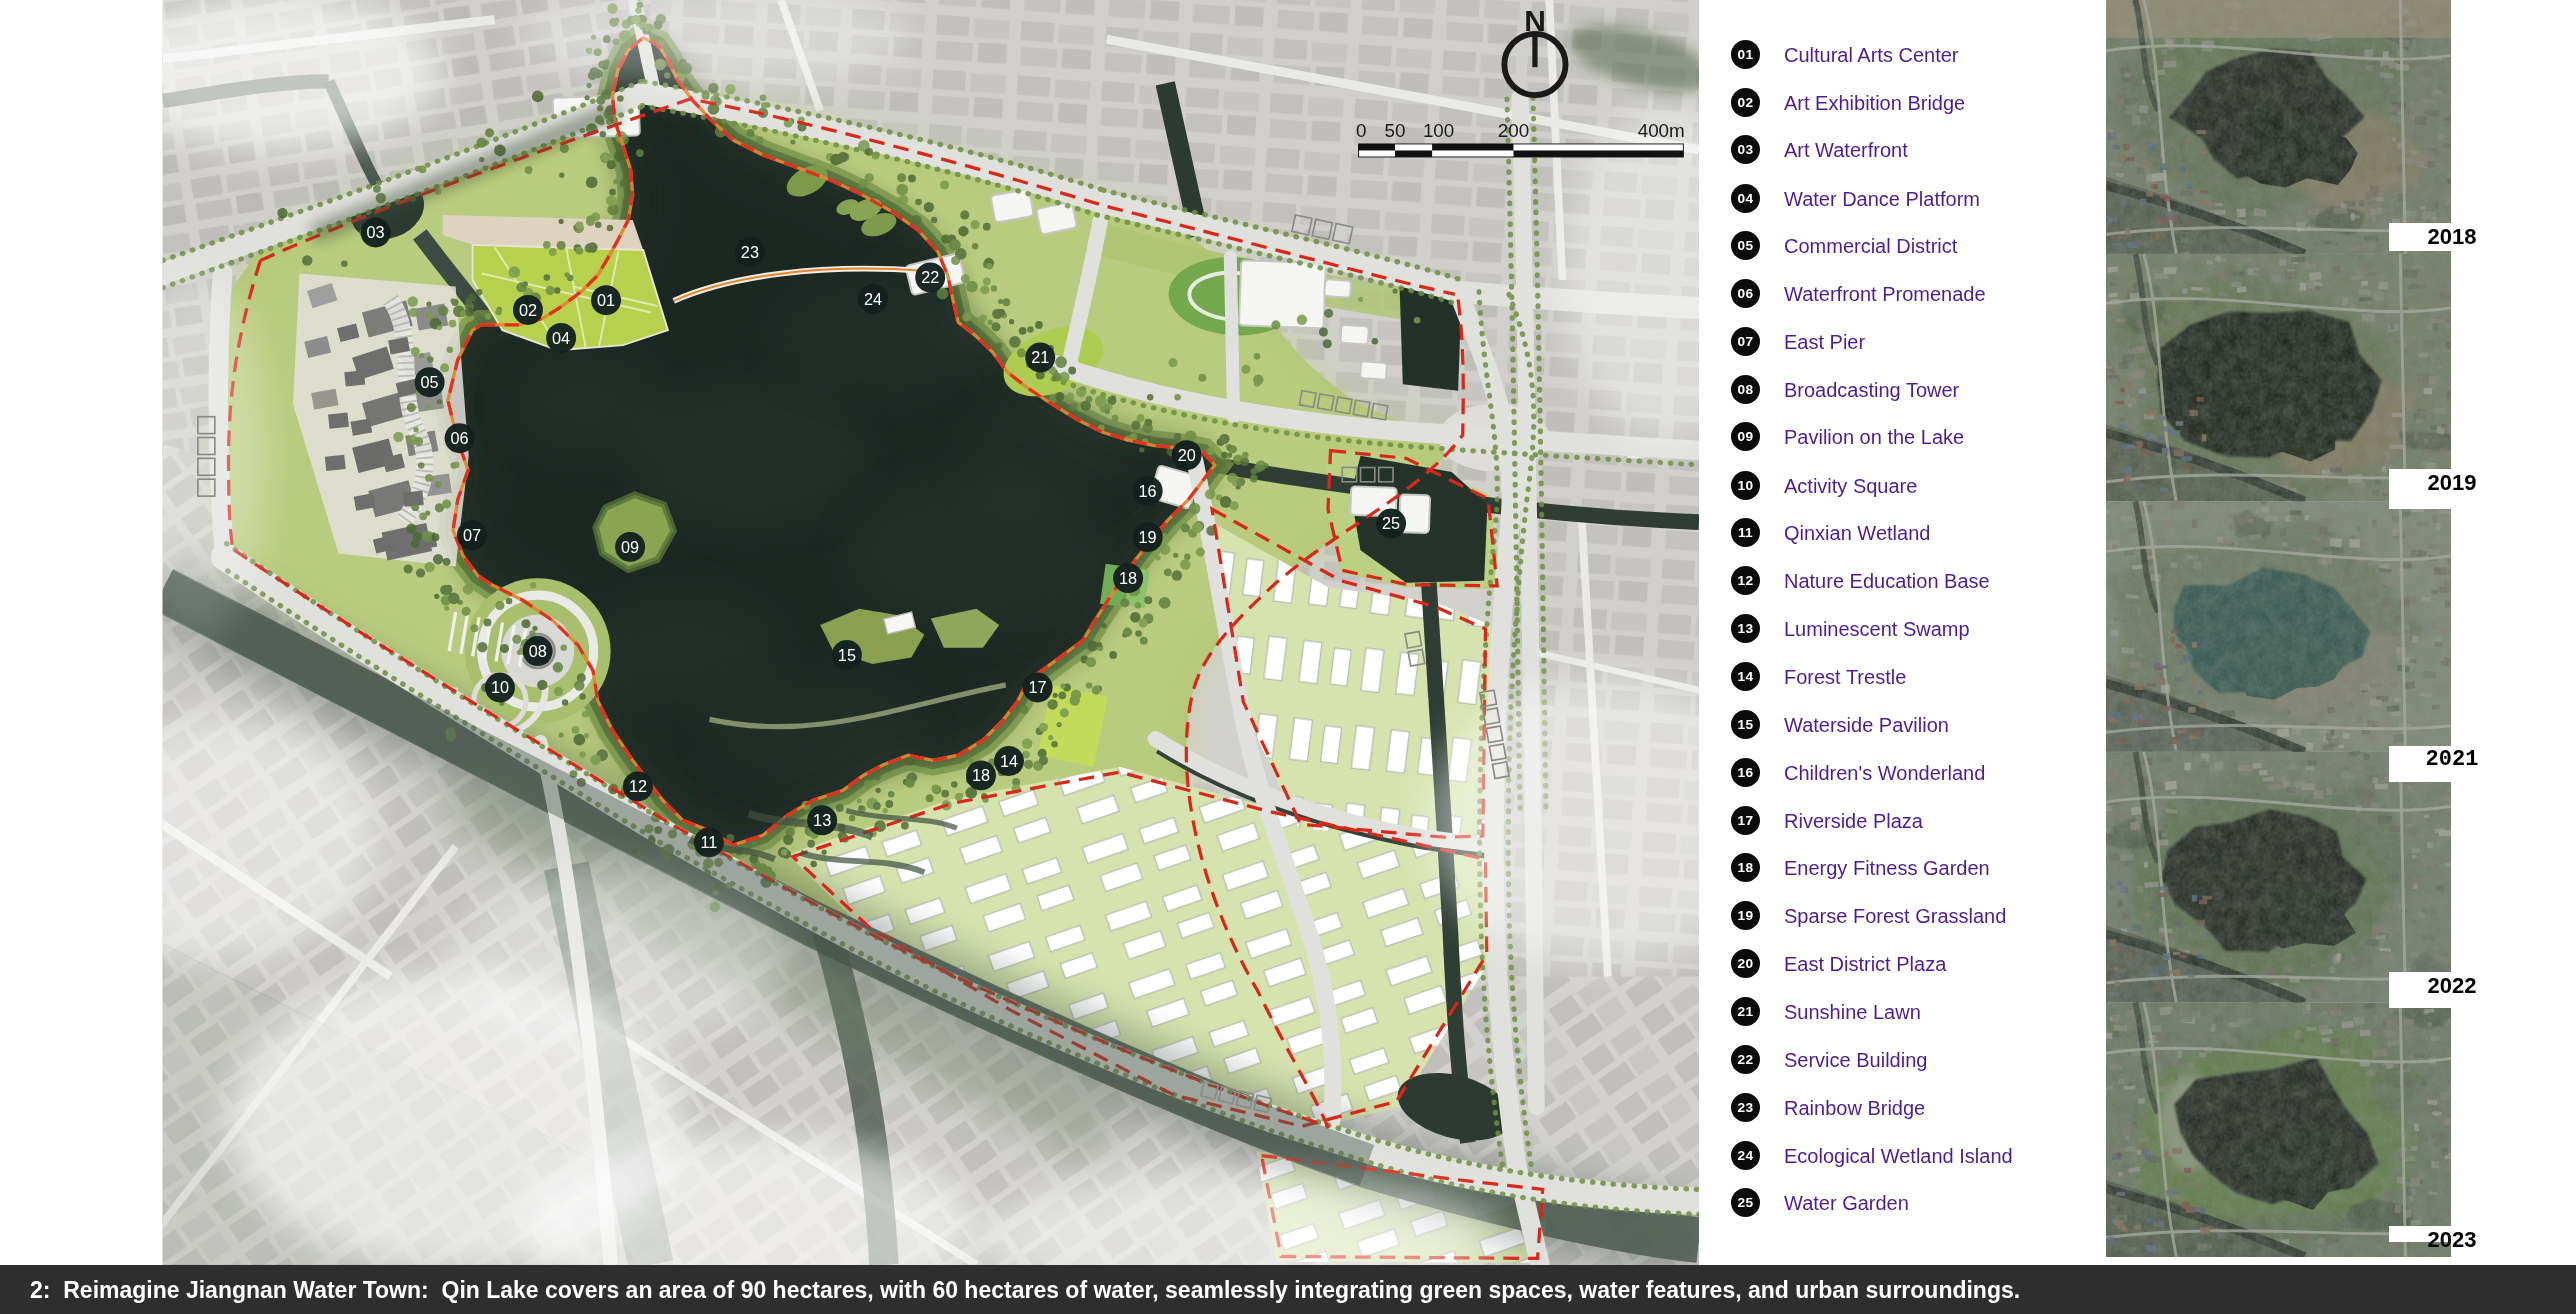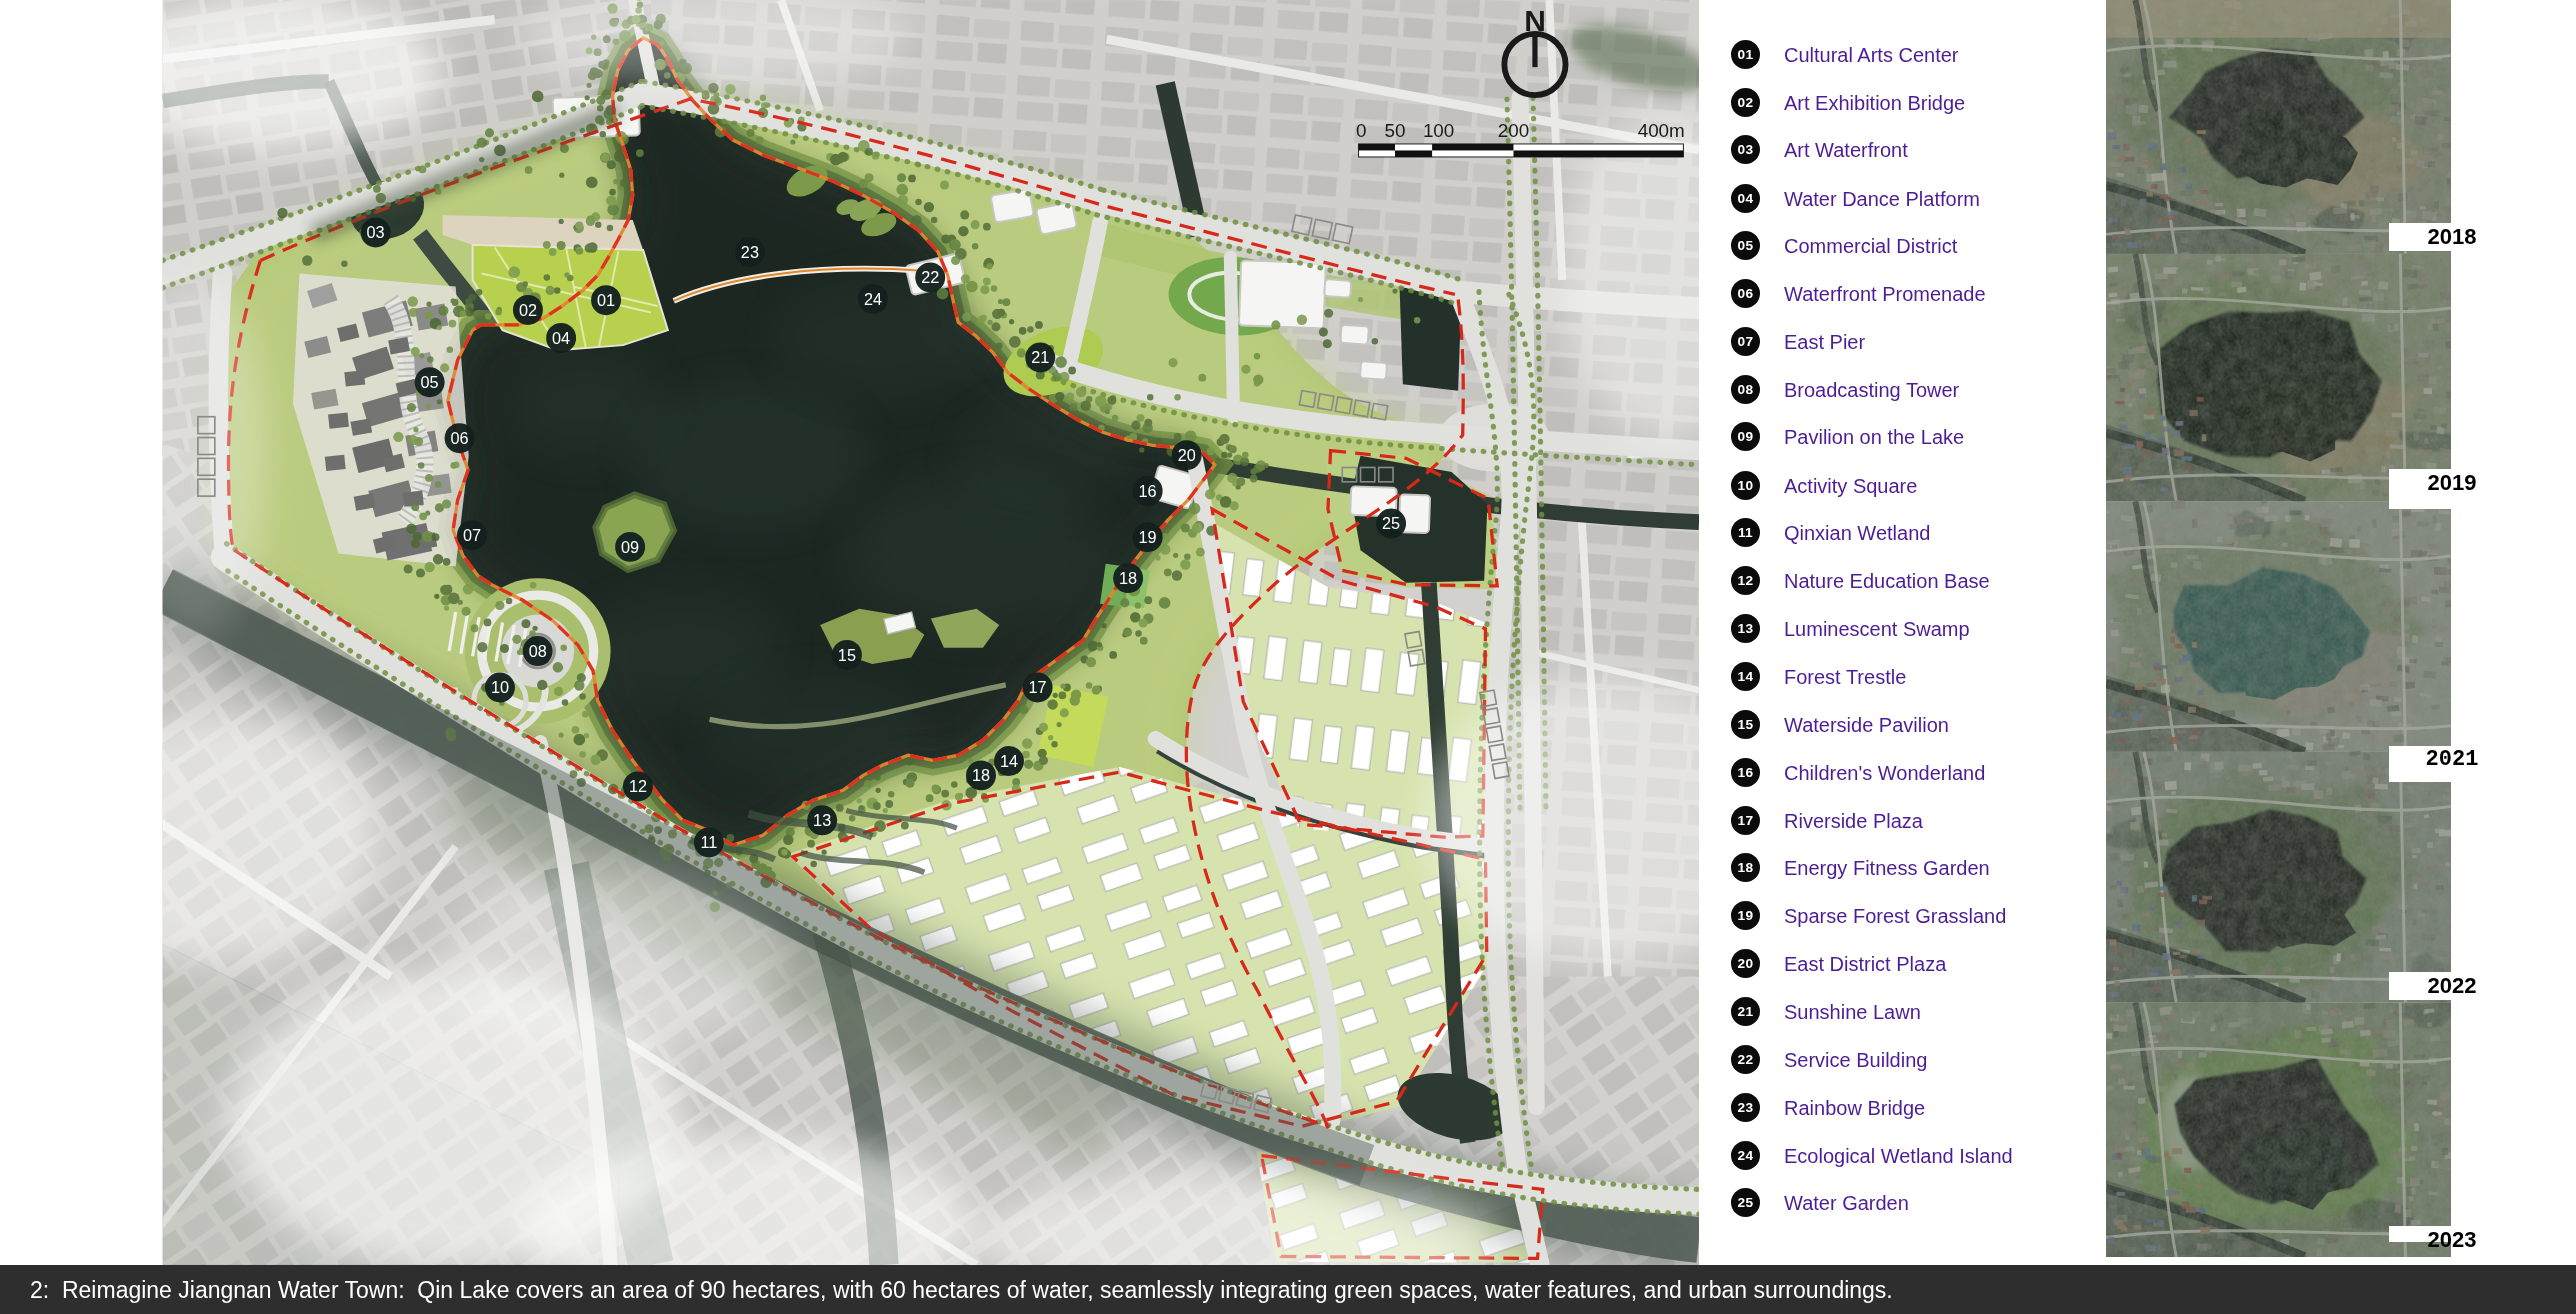--- a/index.html
+++ b/index.html
@@ -7,21 +7,21 @@
 .abs{position:absolute;}
 .leg{position:absolute;left:1731px;top:0;width:371px;}
 .li{position:absolute;left:0;height:29px;}
 .ci{position:absolute;left:0;top:0;width:29px;height:29px;border-radius:50%;
  background:#0b0b0b;color:#fff;font-size:13.7px;font-weight:bold;
  text-align:center;line-height:29px;letter-spacing:0.3px;}
 .lt{position:absolute;left:53px;top:0;height:29px;line-height:30px;
  font-size:20px;color:#4c1d95;white-space:nowrap;}
 .bar{position:absolute;left:0;top:1265px;width:2576px;height:50px;background:#2e2e2e;}
 .bart{position:absolute;left:30px;top:0;height:50px;line-height:51px;color:#fff;
- font-size:23px;font-weight:normal;white-space:nowrap;}
+ font-size:23px;font-weight:bold;white-space:nowrap;}
 .chip{position:absolute;background:#fff;color:#000;font-weight:bold;font-size:22px;
  text-align:center;line-height:28px;padding-left:32px;}
 </style></head><body>
 <svg class="abs" style="left:0;top:0" width="1699" height="1265" viewBox="0 0 2610 1943" xmlns="http://www.w3.org/2000/svg">
     <defs>
 <pattern id="cityA" width="120" height="78" patternUnits="userSpaceOnUse" patternTransform="rotate(-9)">
  <rect width="120" height="78" fill="#d0cfcc"></rect>
  <rect x="6" y="6" width="46" height="30" fill="#bfbebb"></rect>
  <rect x="60" y="8" width="50" height="26" fill="#c3c2bf"></rect>
  <rect x="8" y="44" width="54" height="26" fill="#c0bfbc"></rect>
@@ -2465,17 +2465,17 @@
       <div class="lt">Ecological Wetland Island</div>
     </div>
     <div class="li" style="top:1188px">
       <div class="ci">25</div>
       <div class="lt">Water Garden</div>
     </div>
   </div>
 <div class="chip" style="left:2389px;top:223px;width:62px;height:28px;">2018</div>
 <div class="chip" style="left:2389px;top:469px;width:62px;height:40px;">2019</div>
 <div class="chip" style="left:2389px;top:746px;width:62px;height:36px;font-family:Liberation Mono, monospace;">2021</div>
-<div class="chip" style="left:2389px;top:972px;width:62px;height:28px;">2022</div>
+<div class="chip" style="left:2389px;top:972px;width:62px;height:36px;">2022</div>
 <div class="chip" style="left:2389px;top:1226px;width:62px;height:16px;">2023</div>
 <div class="bar">
     <div class="bart">2:&nbsp;&nbsp;Reimagine Jiangnan Water Town:&nbsp;&nbsp;Qin Lake covers an area of 90 hectares, with 60 hectares of water, seamlessly integrating green spaces, water features, and urban surroundings.</div>
   </div>
 
 </body></html>

